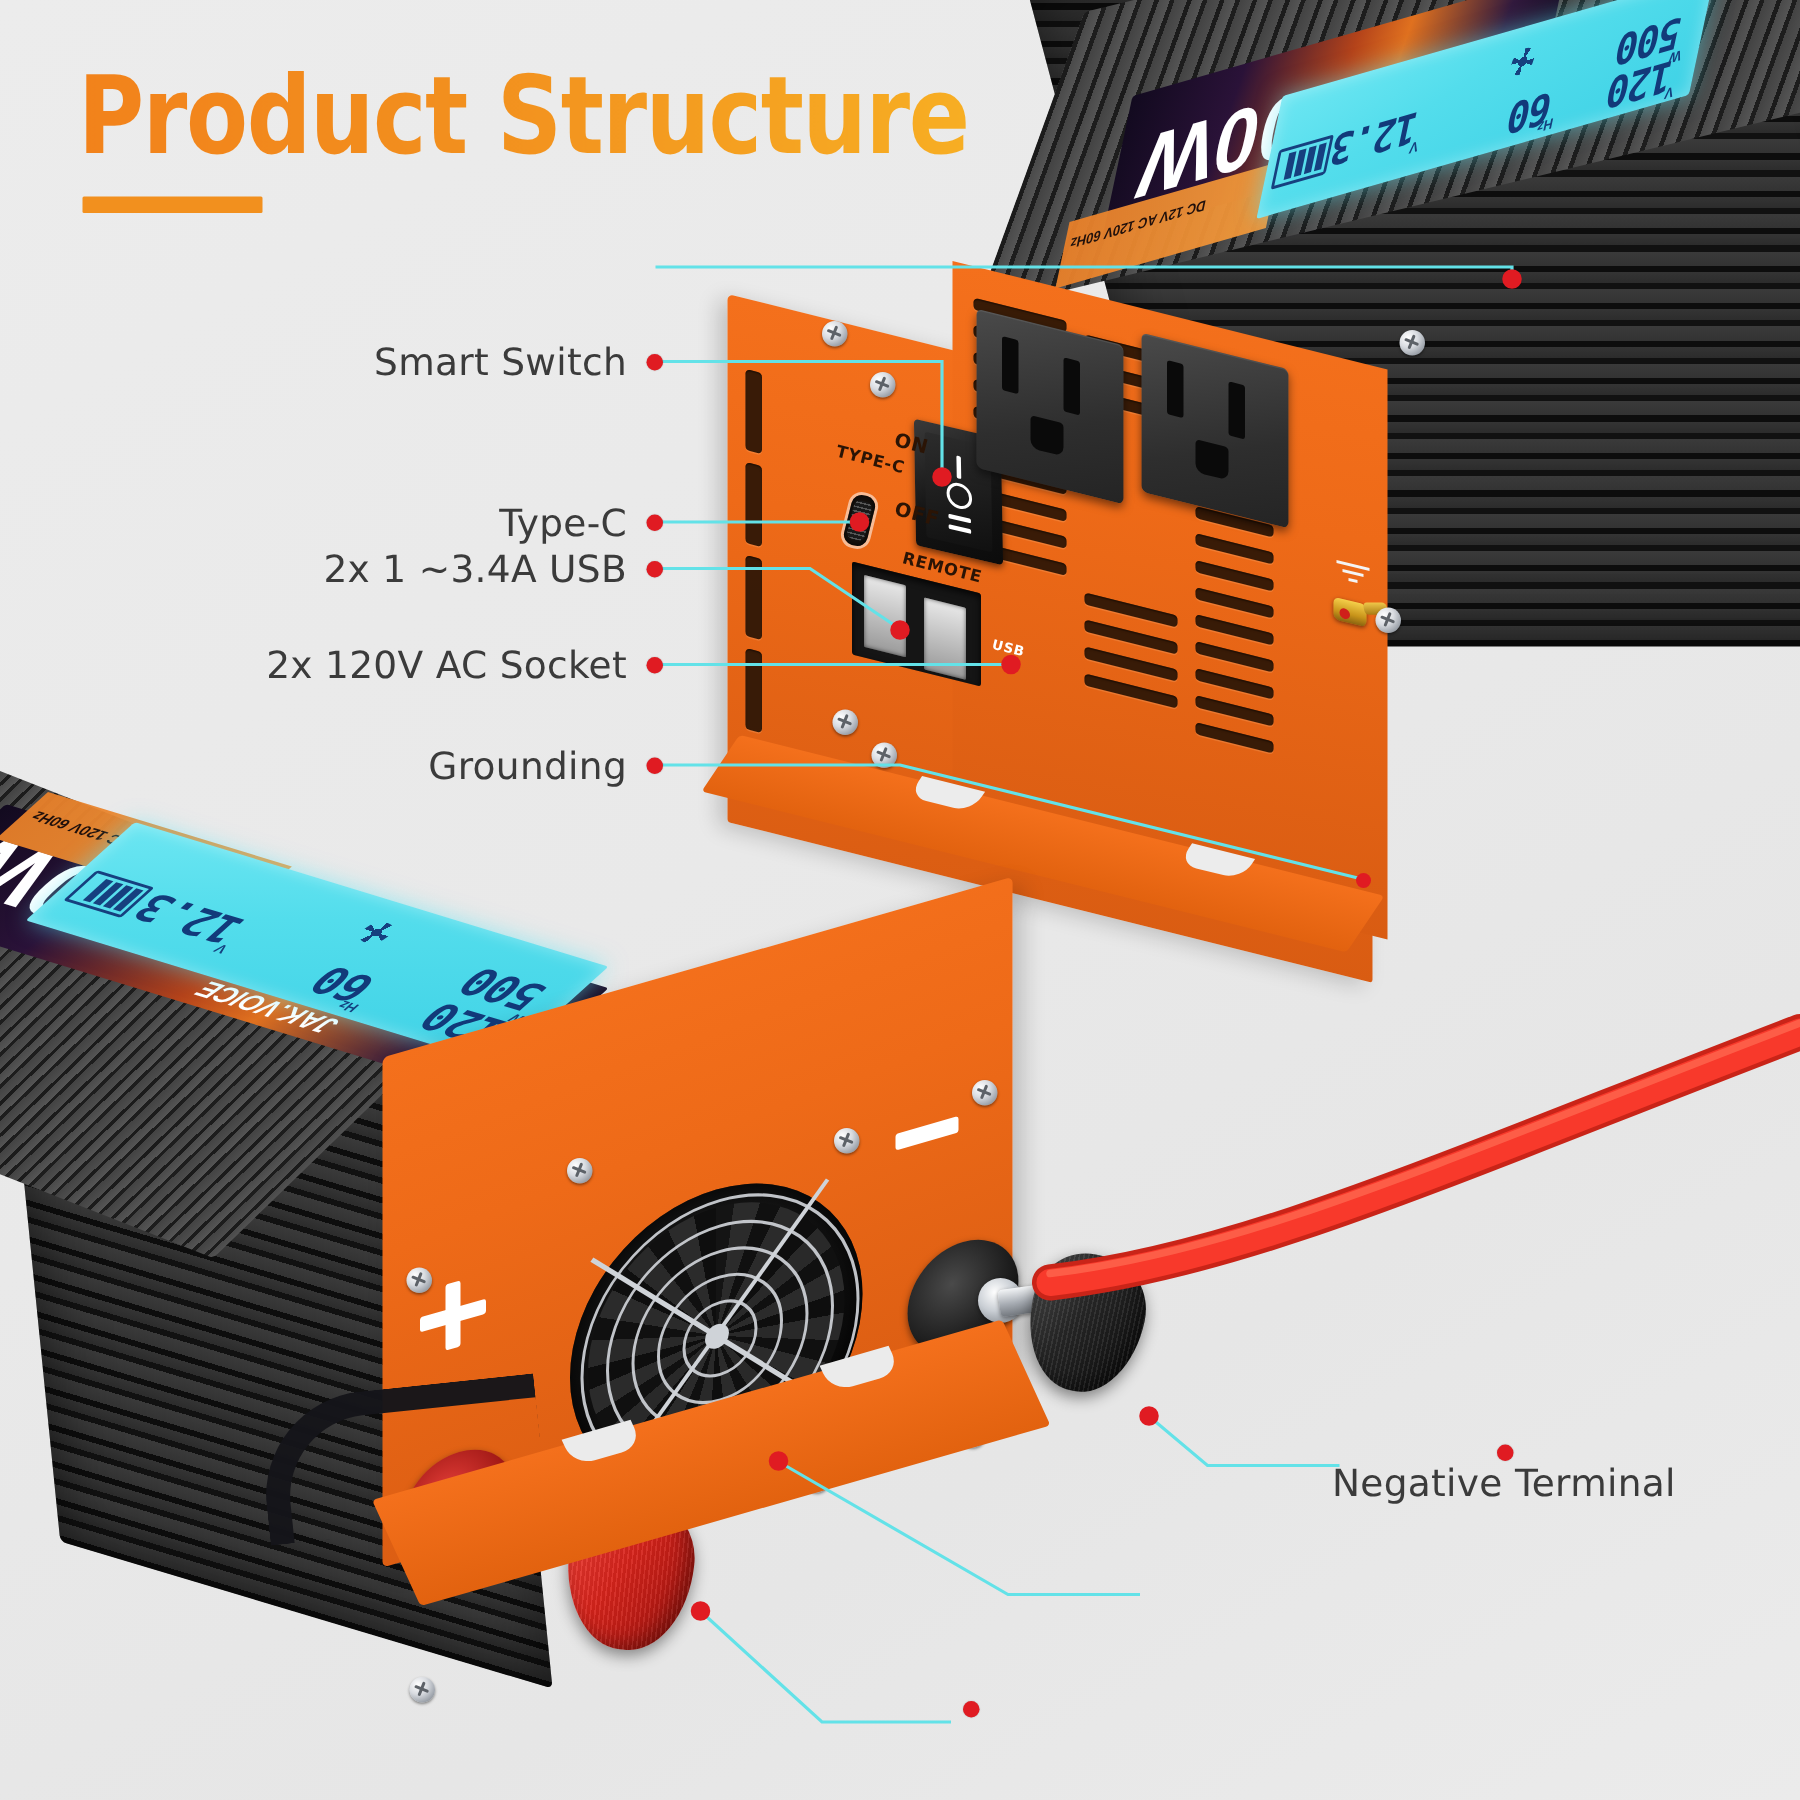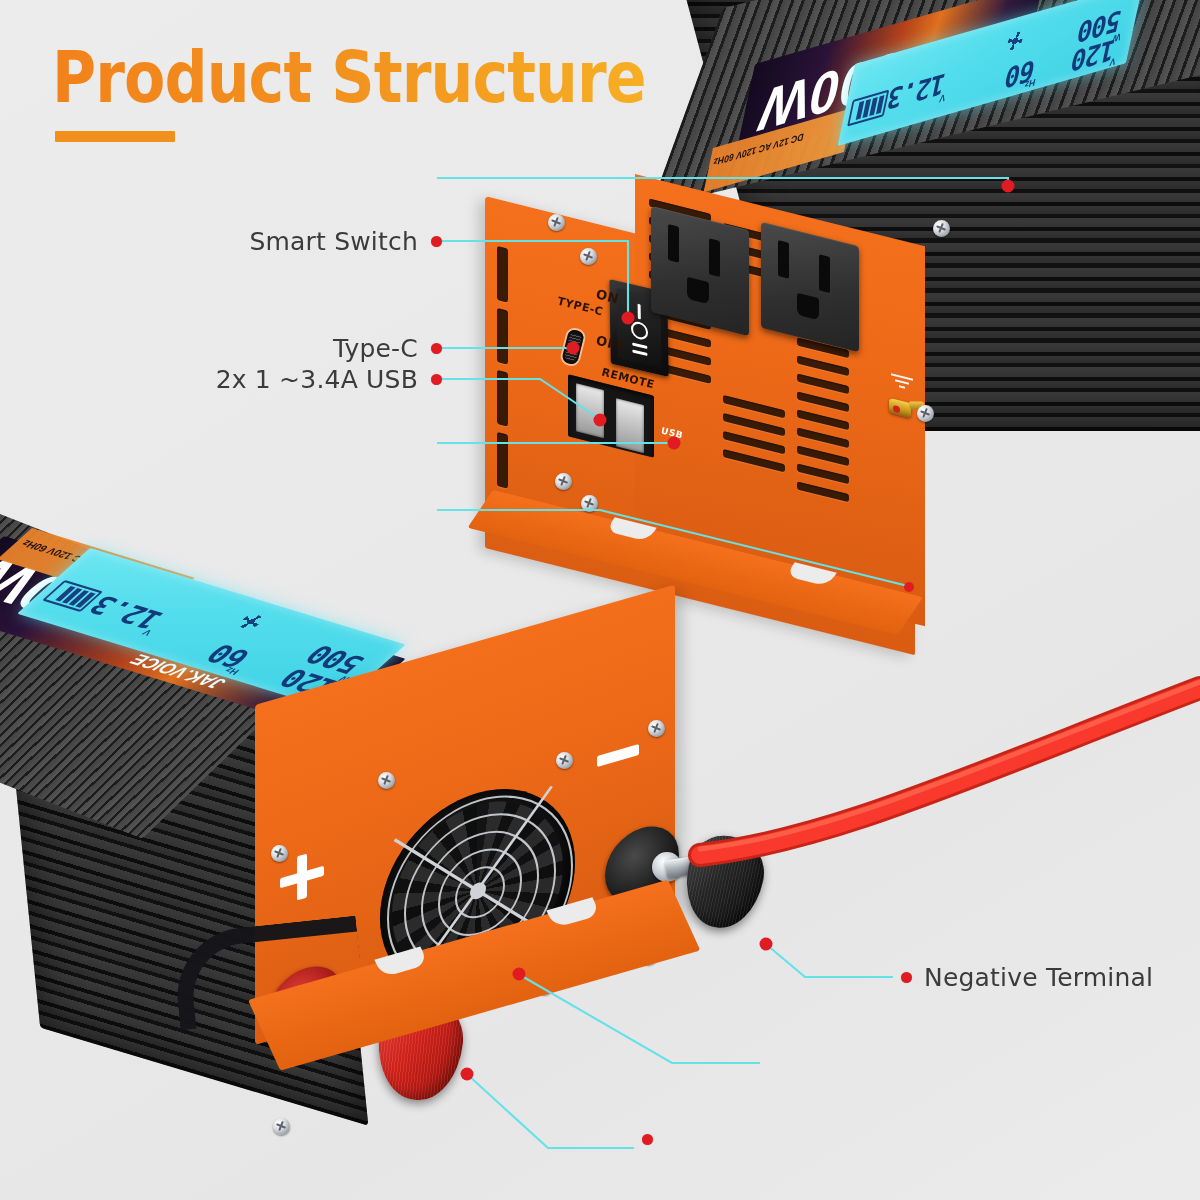--- a/index.html
+++ b/index.html
@@ -546,23 +546,31 @@
   <div class="callout right" style="left:0;top:334px;width:437px;justify-content:flex-end;">
     <span class="txt">Type-C</span>
     <span class="dot" style="margin-left:13px;margin-right:-5px;"></span>
   </div>
 
   <div class="callout right" style="left:0;top:365px;width:437px;justify-content:flex-end;">
     <span class="txt">2x 1 ~3.4A USB</span>
     <span class="dot" style="margin-left:13px;margin-right:-5px;"></span>
   </div>
 
-
-
-  <div class="callout left" style="left:888px;top:963px;">
+  <div class="callout right" style="left:0;top:429px;width:437px;justify-content:flex-end;">
+    <span class="txt">2x 120V AC Socket</span>
+    <span class="dot" style="margin-left:13px;margin-right:-5px;"></span>
+  </div>
+
+  <div class="callout right" style="left:0;top:496px;width:437px;justify-content:flex-end;">
+    <span class="txt">Grounding</span>
+    <span class="dot" style="margin-left:13px;margin-right:-5px;"></span>
+  </div>
+
+  <div class="callout left" style="left:888px;top:963px;flex-direction:column;">
     <span class="dot" style="margin-right:12px;"></span>
     <span class="txt">Negative Terminal</span>
   </div>
 
 
   <div class="callout left" style="left:629px;top:1134px;">
     <span class="dot" style="margin-right:12px;"></span>
   </div>
 
 </div>

